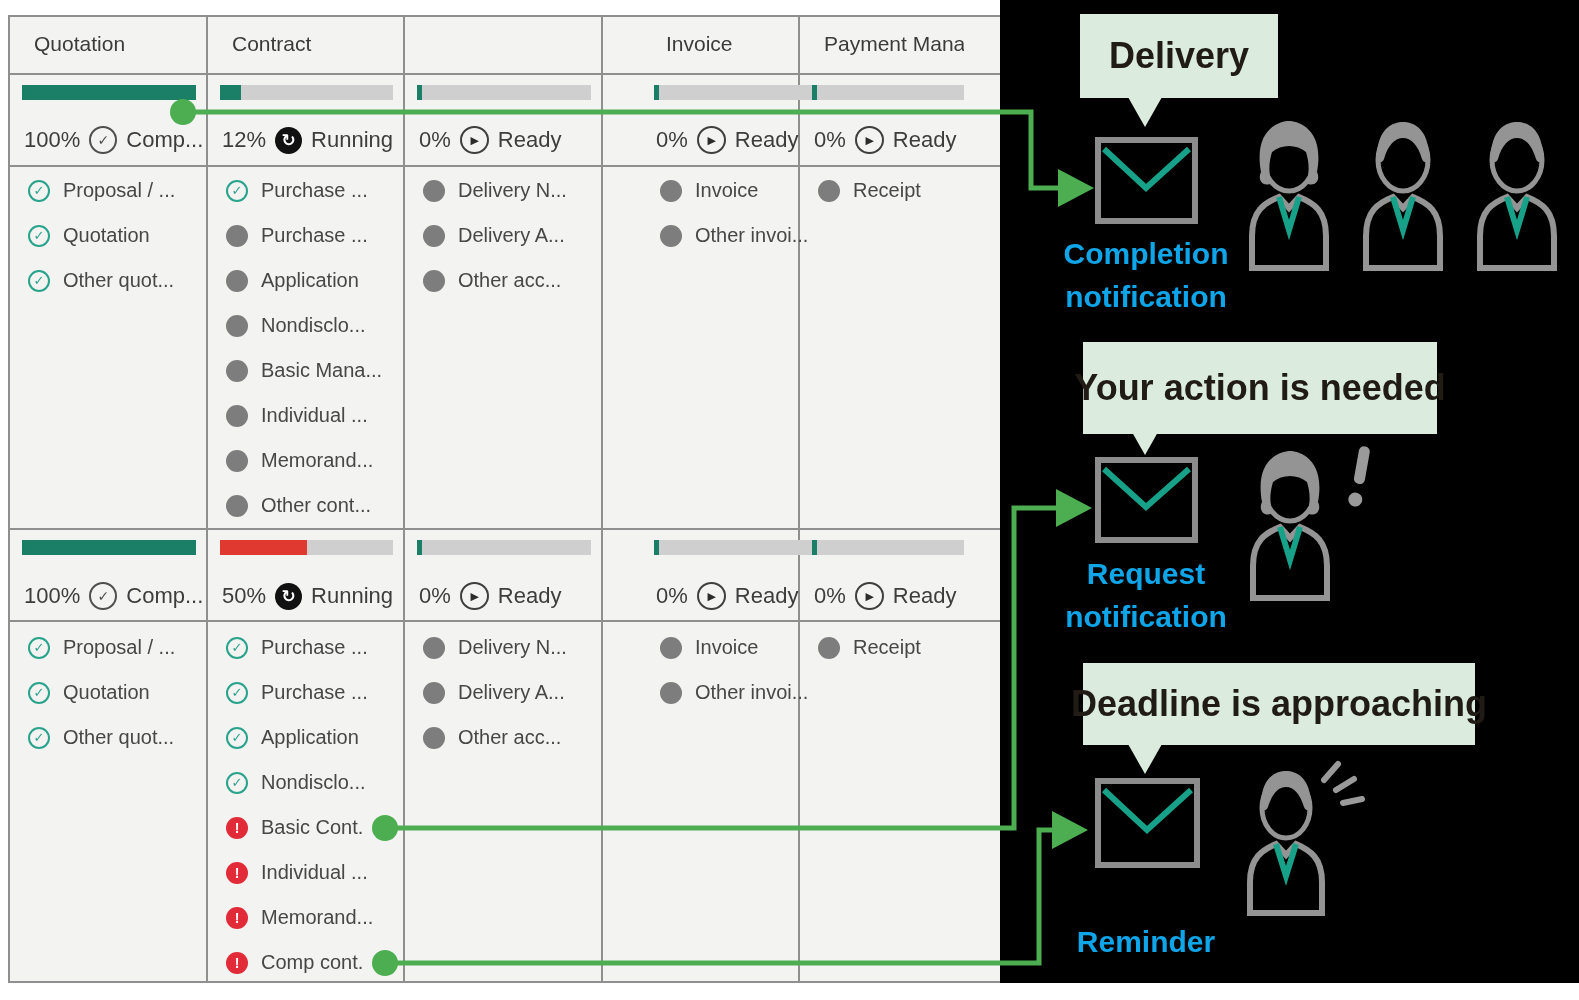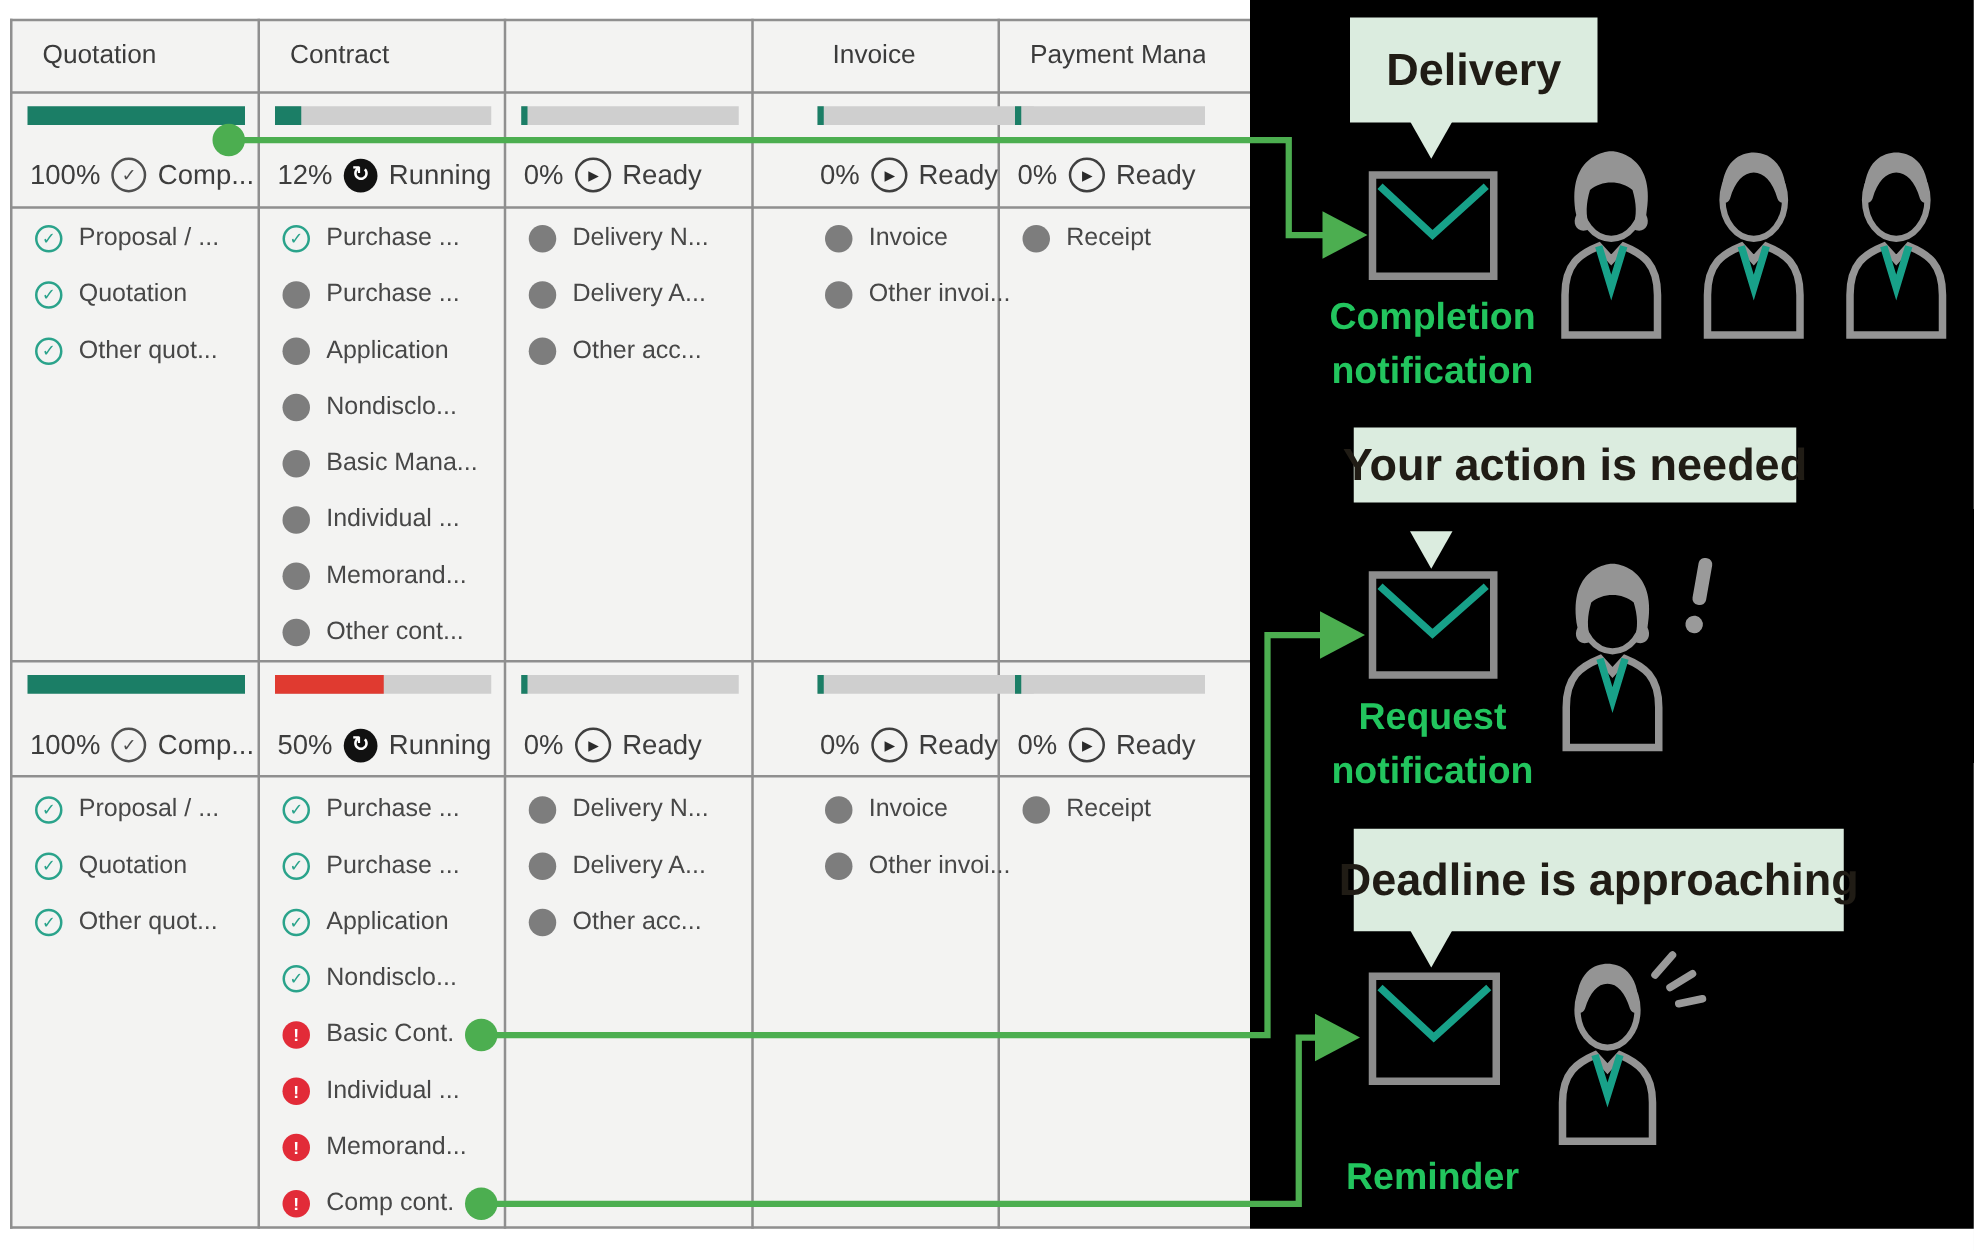--- a/index.html
+++ b/index.html
@@ -37,21 +37,21 @@
   .tl{font-size:20px;color:#474747;white-space:nowrap;overflow:hidden;}
 
   
   #panel{position:absolute;left:1000px;top:0;width:579px;height:983px;background:#000;}
   .bubble{position:absolute;background:#dbecdf;color:#201c15;font-size:36px;font-weight:bold;
           display:flex;align-items:center;justify-content:center;white-space:nowrap;}
   .tail{position:absolute;width:0;height:0;border-left:17px solid transparent;
         border-right:17px solid transparent;border-top:30px solid #dbecdf;}
   .envelope{position:absolute;border:6px solid #8c8c8c;background:#000;}
   .caption{position:absolute;width:220px;text-align:center;font-size:30px;font-weight:bold;
-           color:#22c55e;line-height:43px;}
+           color:#0ea5e9;line-height:43px;}
   .figures{position:absolute;}
 
   svg{display:block;}
   #arrows{position:absolute;left:0;top:0;z-index:50;pointer-events:none;}
 </style>
 </head>
 <body>
 
 <div id="board">
   <div class="cells-bg"></div>
@@ -405,21 +405,21 @@
       </g>
       <g transform="translate(228,0)">
         <ellipse cx="52" cy="52" rx="25" ry="31" fill="none" stroke="#949494" stroke-width="5"></ellipse>
         <path d="M26,50 C26,20 42,14 52,14 C62,14 78,20 78,50 C78,55 73,56 71,51 C67,37 60,30 52,30 C44,30 37,37 33,51 C31,56 26,55 26,50 Z" fill="#949494"></path>
         <path d="M15,160 L15,128 C15,103 27,95 42,89 L52,100 L62,89 C77,95 89,103 89,128 L89,160 Z" fill="none" stroke="#949494" stroke-width="6"></path>
         <path d="M42,89 L52,122 L62,89" fill="none" stroke="#18a189" stroke-width="6"></path>
       </g>
     </svg>
   </div>
 
-  <div class="bubble" style="left:83px;top:342px;width:354px;height:60px;">
+  <div class="bubble" style="left:83px;top:342px;width:354px;height:92px;">
     <span>Your action is needed</span>
   </div>
   <div class="tail" style="left:128px;top:425px;"></div>
   <div class="envelope" style="left:95px;top:457px;width:91px;height:74px;">
     <svg width="91" height="74" viewBox="0 0 91 74">
         <polyline points="3,6 45,44 88,6" fill="none" stroke="#17a189" stroke-width="6"></polyline>
       </svg>
   </div>
   <div class="caption" style="left:36px;top:552px;">
     <div>Request</div>

